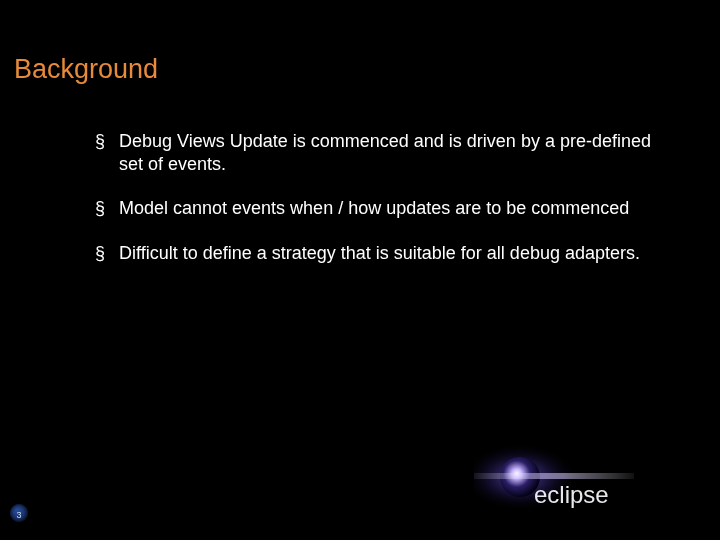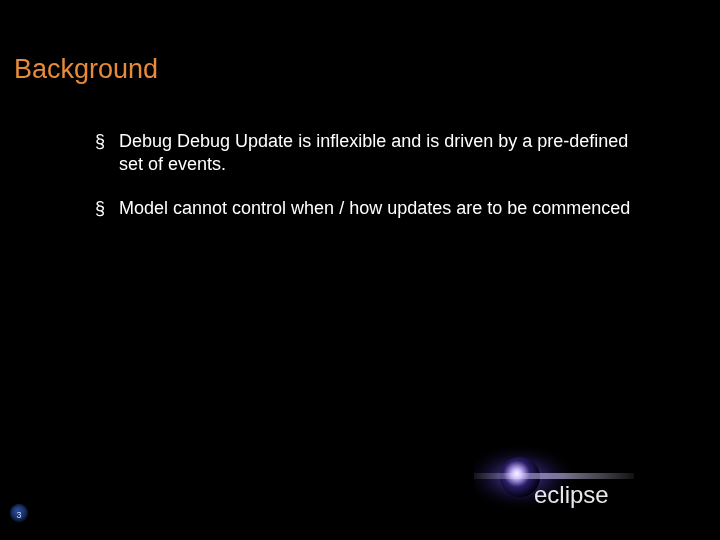--- a/index.html
+++ b/index.html
@@ -14,22 +14,23 @@
   .logo { position: absolute; right: 8px; bottom: 25px; width: 160px; height: 72px; }
 </style>
 </head>
 <body>
 
 <div class="slide">
 
   <div class="title">Background</div>
 
   <ul class="bullets">
-    <li>Debug Debug Update is inflexible and is driven by a pre-defined set of events.</li>
-    <li>Model cannot control when / how updates are to be commenced</li>
+    <li>Debug Views Update is commenced and is driven by a pre-defined set of events.</li>
+    <li>Model cannot events when / how updates are to be commenced</li>
+    <li>Difficult to define a strategy that is suitable for all debug adapters.</li>
   </ul>
 
   <div class="pagenum">
     <span>3</span>
   </div>
 
   <div class="logo">
     <svg viewBox="0 0 160 72" width="160" height="72">
       <defs>
         <radialGradient id="orb" cx="42%" cy="42%" r="60%">

